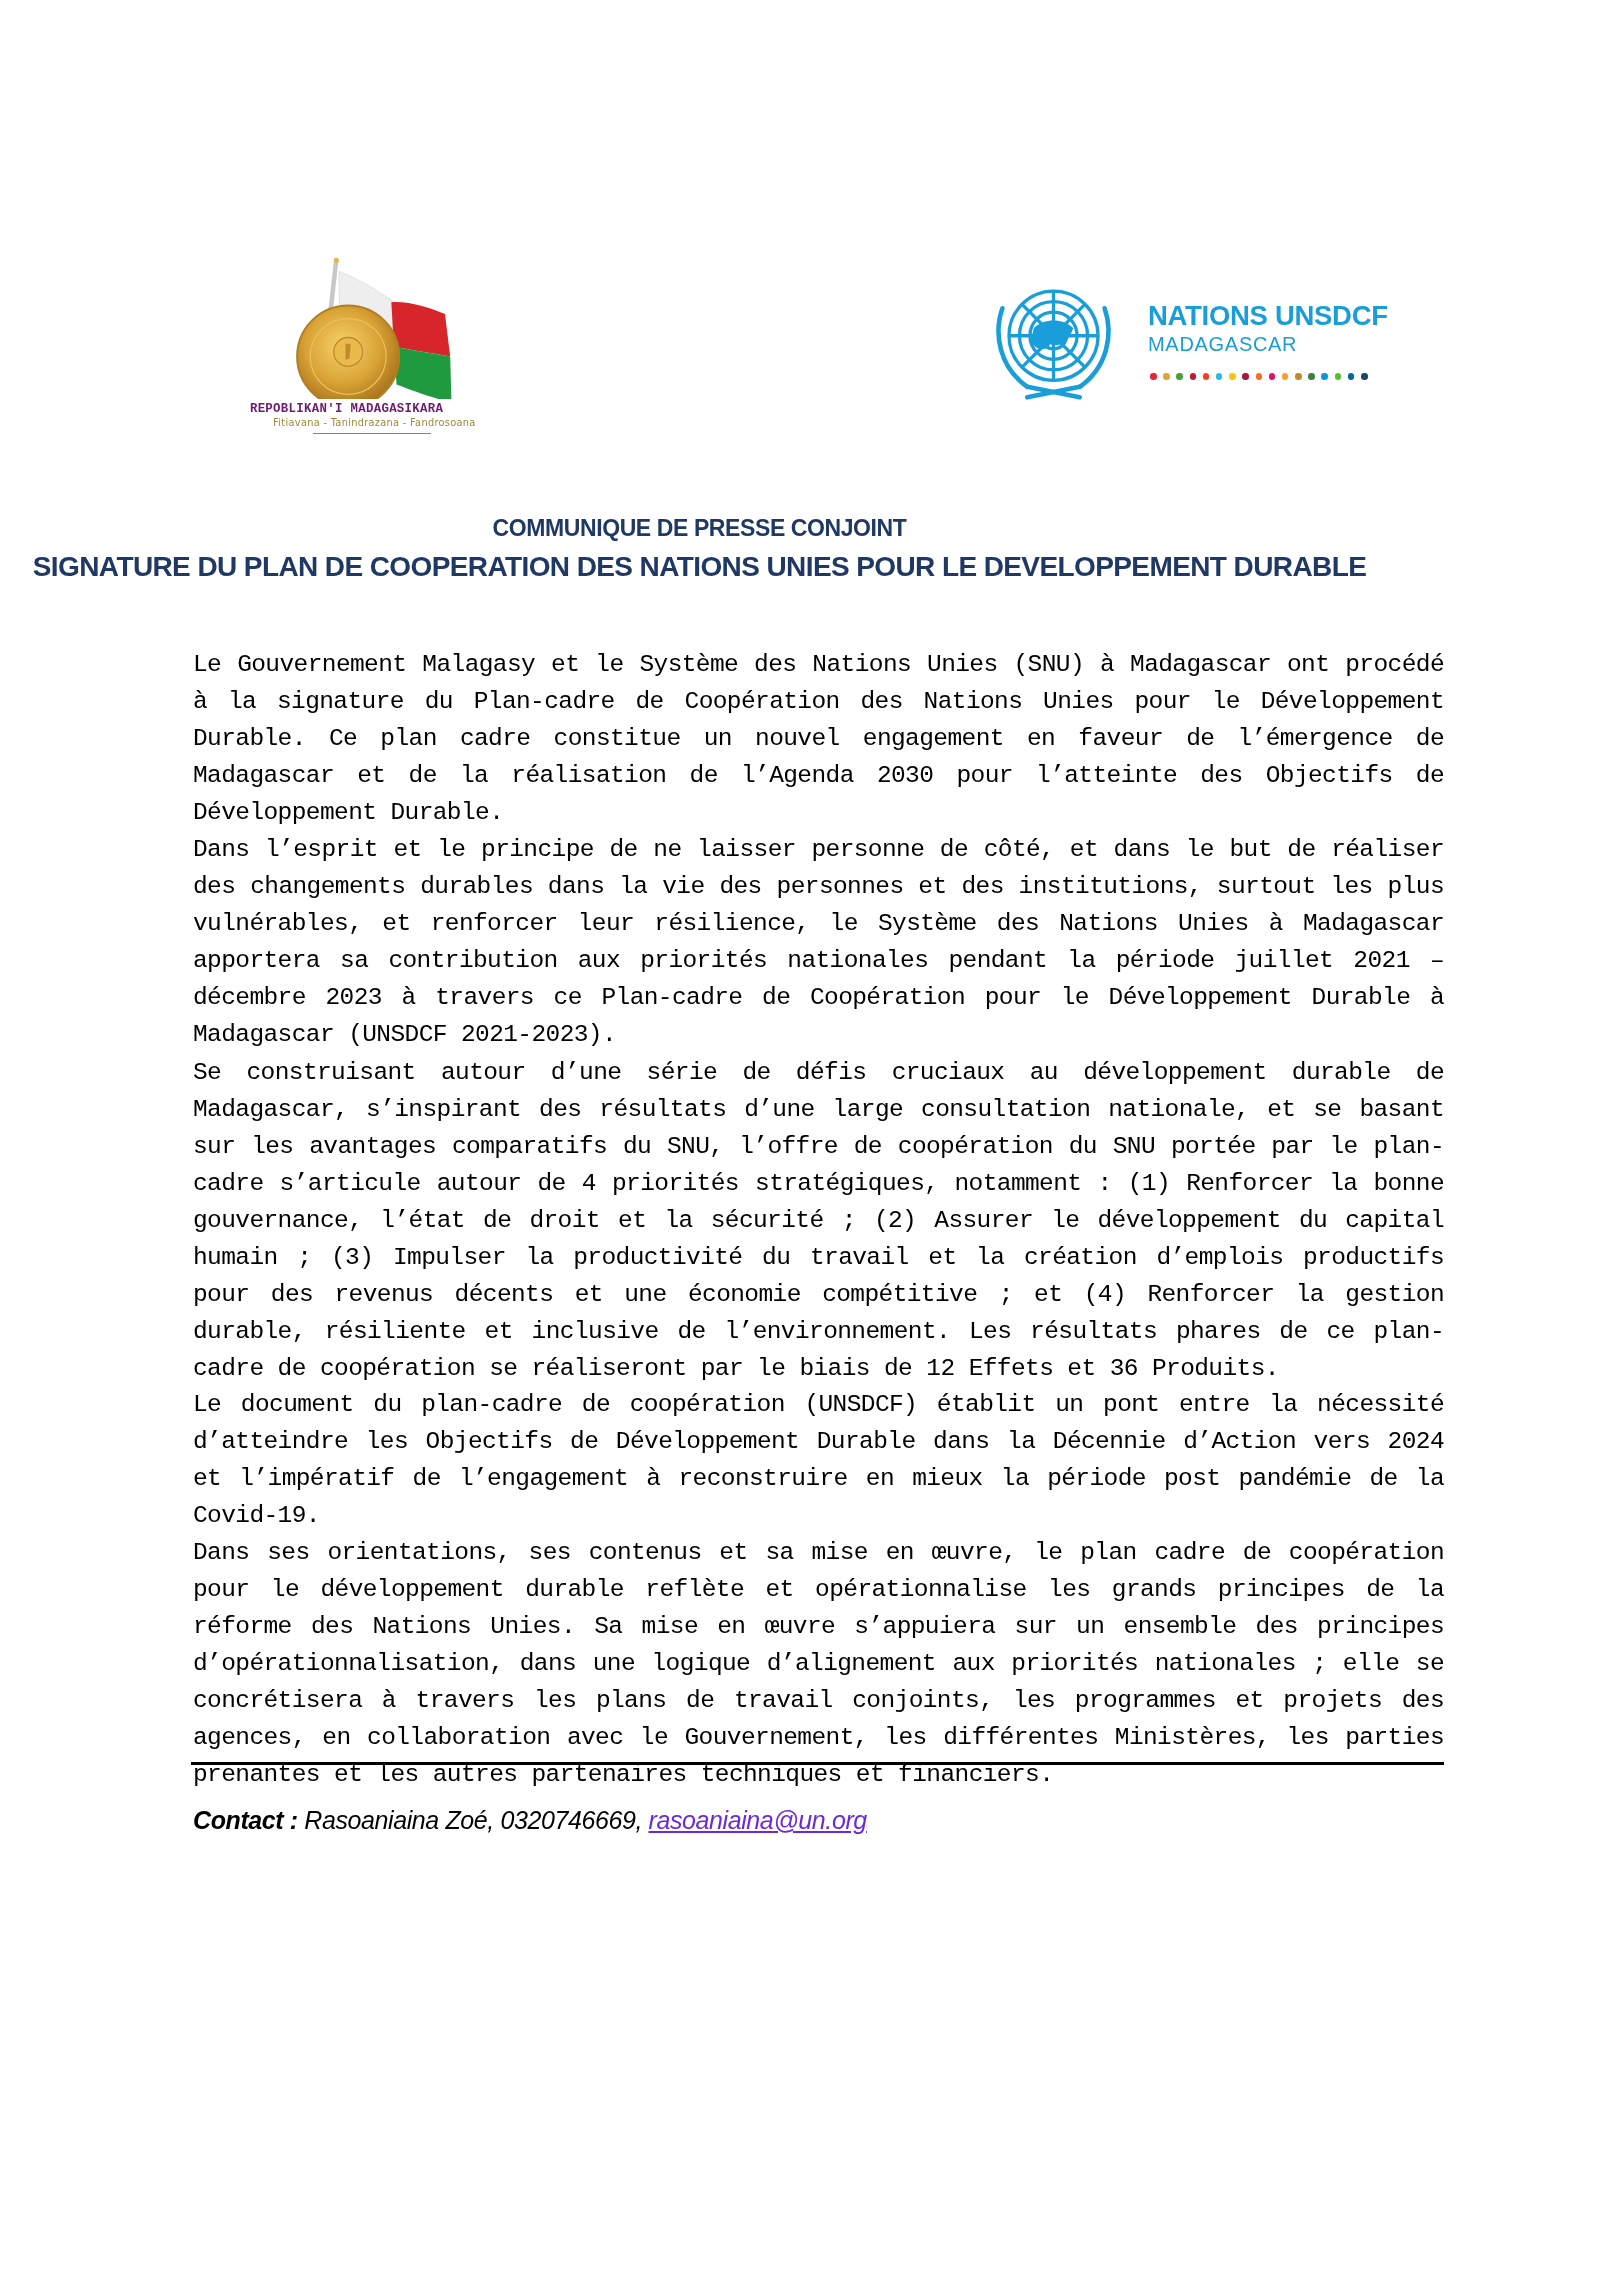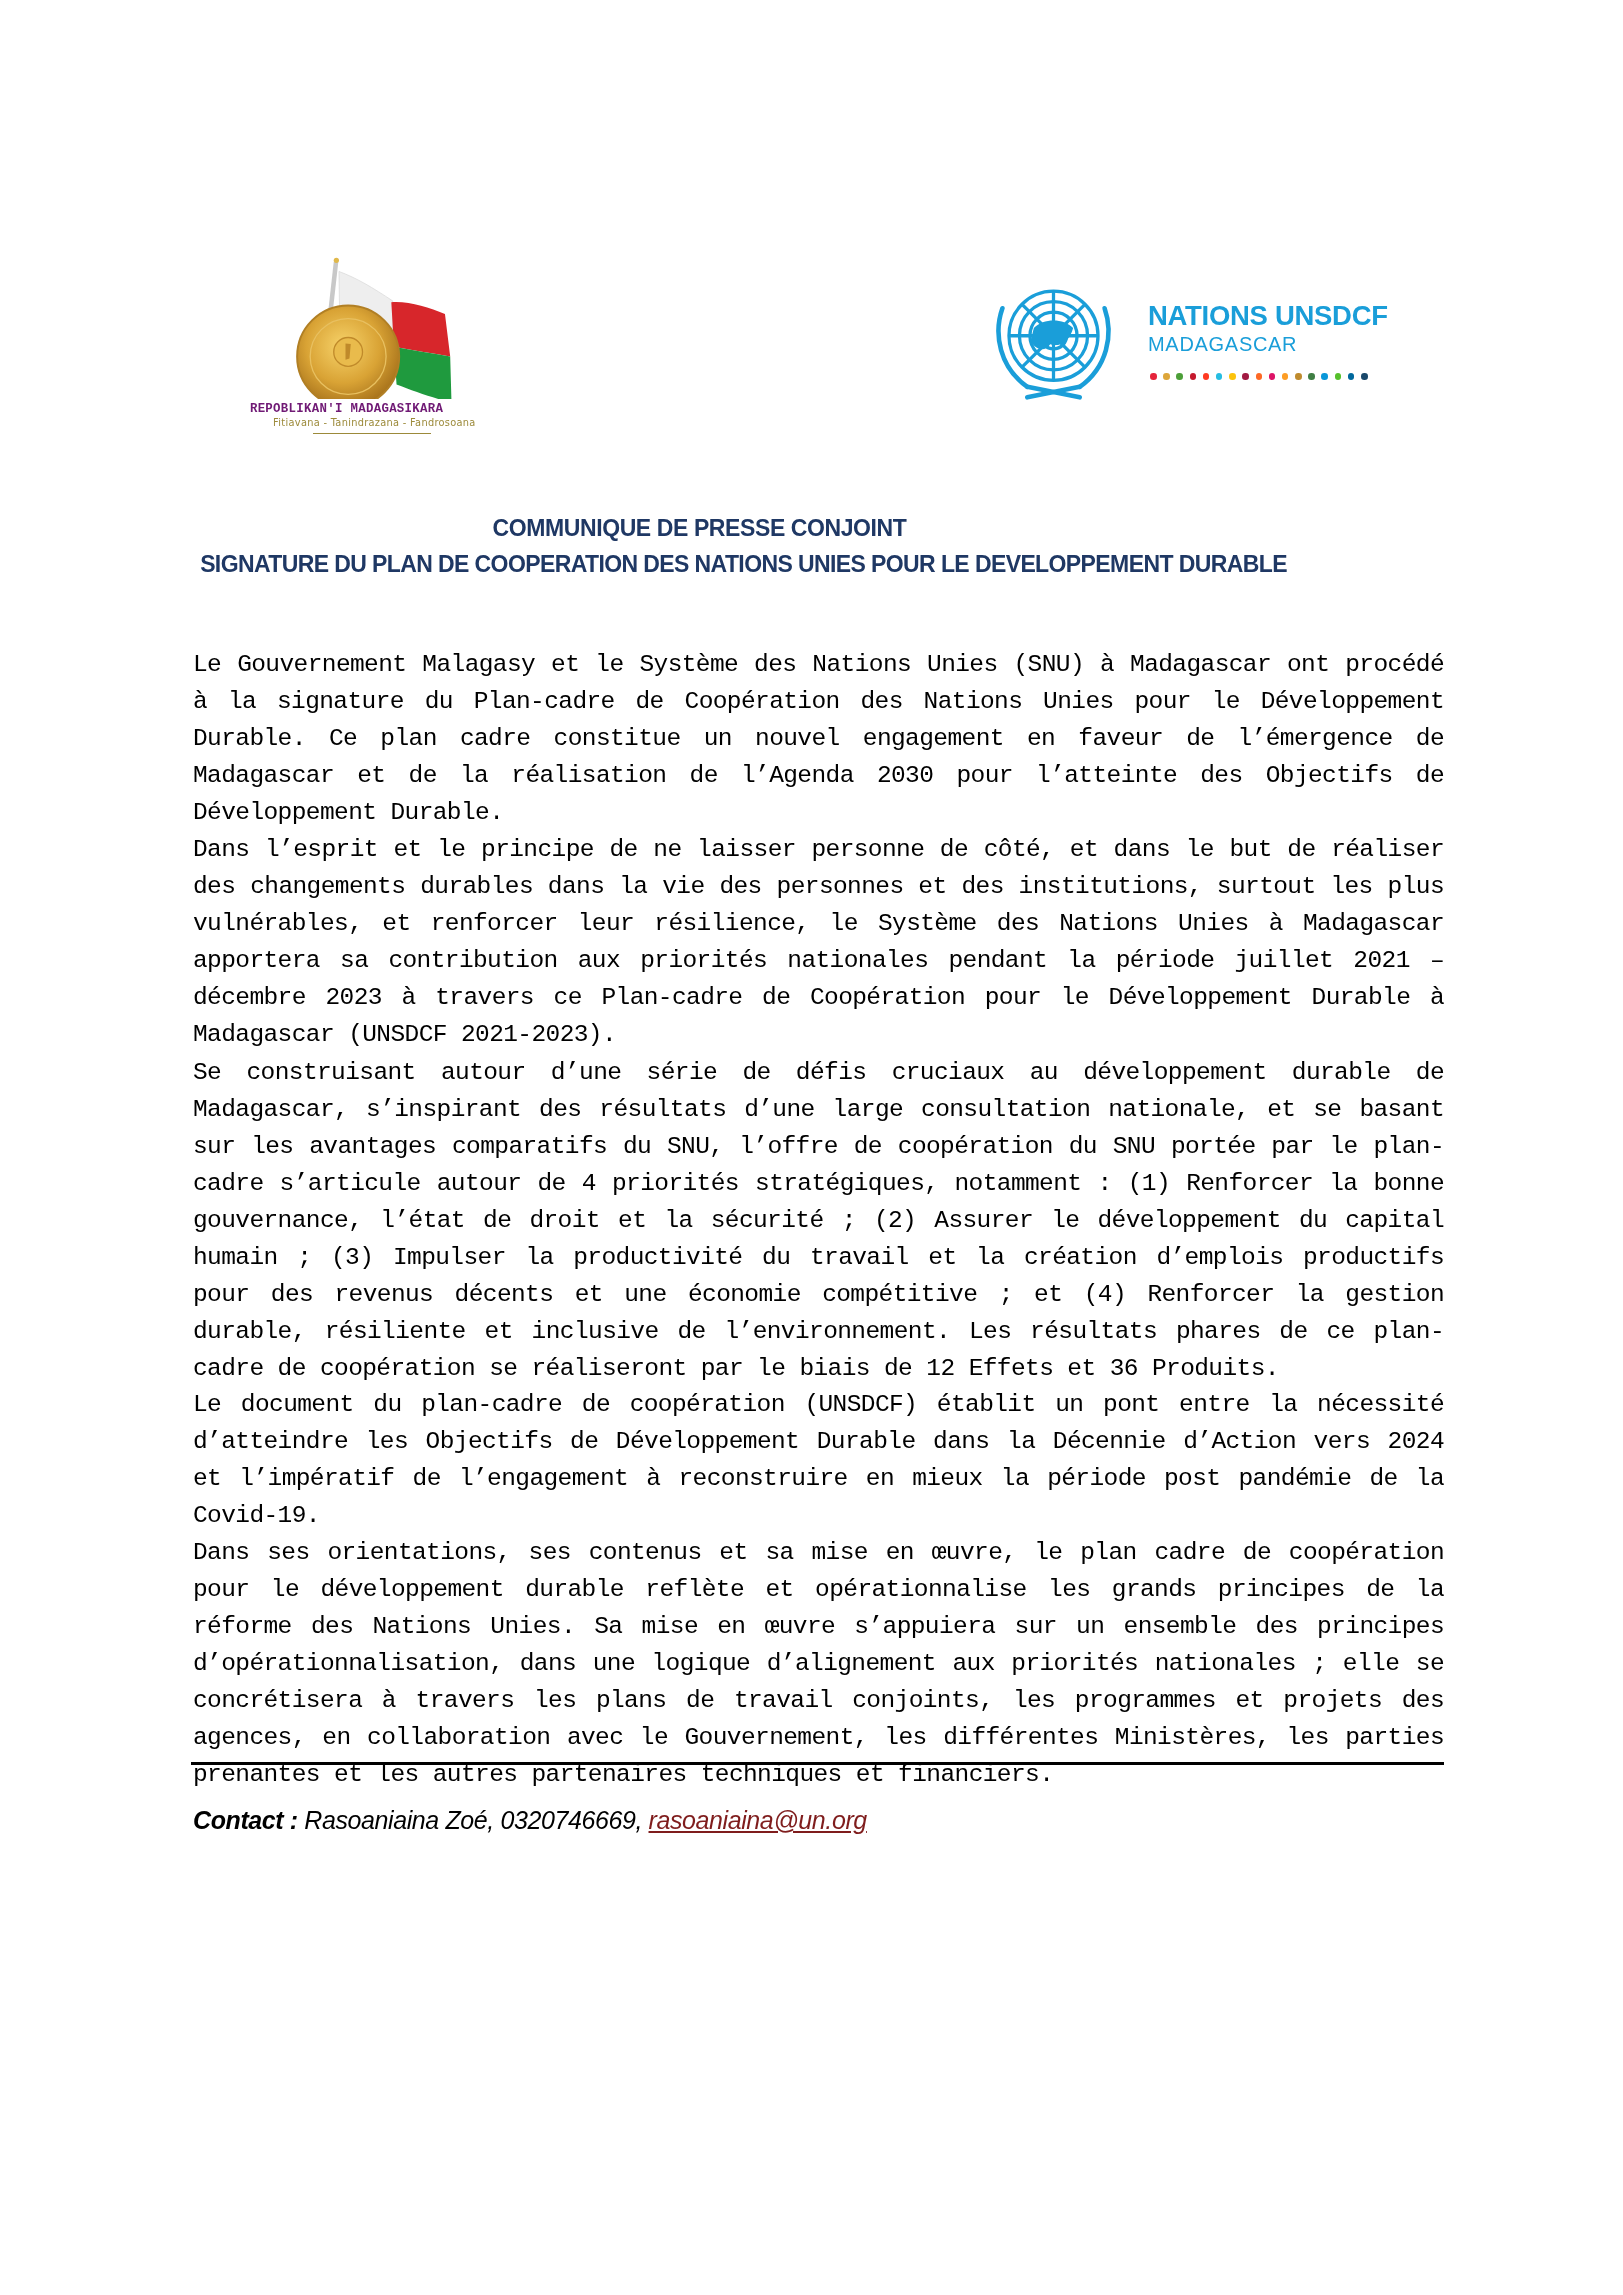--- a/index.html
+++ b/index.html
@@ -24,38 +24,38 @@
   .un-country { position: absolute; left: 160px; top: 58px; font-family: "Liberation Sans", sans-serif;
                 font-size: 20px; color: #1a9ed9; letter-spacing: 0.7px; white-space: nowrap; }
   .sdg-dots { position: absolute; left: 162px; top: 98px; display: flex; gap: 6.7px; }
   .sdg-dot { width: 6.5px; height: 6.5px; border-radius: 50%; }
 
   
   .heading { position: absolute; left: 4px; width: 1391px; text-align: center;
              font-family: "Liberation Sans", sans-serif; font-weight: bold; color: #1f3864;
              white-space: nowrap; }
   .heading-1 { top: 515px; font-size: 23px; letter-spacing: -0.4px; }
-  .heading-2 { top: 551px; font-size: 23px; letter-spacing: -0.6px; margin-left: 44px; }
+  .heading-2 { top: 551px; font-size: 28px; letter-spacing: -0.6px; }
 
   
   .body { position: absolute; left: 193px; width: 1251px;
           font-family: Liberation Mono, monospace; font-size: 24.5px; line-height: 37px;
           text-align: justify; letter-spacing: -0.6px; word-spacing: 0px; }
   .p1 { top: 621px; }
   .p2 { top: 806px; }
   .p3 { top: 1029px; }
   .p4 { top: 1361px; }
   .p5 { top: 1509px; }
 
   .rule { position: absolute; left: 191px; top: 1762px; width: 1253px; height: 2.6px; background: #000; }
 
   .contact { position: absolute; left: 193px; top: 1806px; font-family: "Liberation Sans", sans-serif;
              font-size: 25px; font-style: italic; white-space: nowrap; letter-spacing: -0.4px; }
   .contact .label { font-weight: bold; }
-  .contact a { color: #7f1d1d; text-decoration: underline; }
+  .contact a { color: #6d28d9; text-decoration: underline; }
 </style>
 </head>
 <body>
 
 <div class="gov-logo">
   <svg width="262" height="157" viewBox="0 0 400 240">
     <defs>
       <radialGradient id="gold" cx="45%" cy="40%" r="60%">
         <stop offset="0%" stop-color="#f7d36a"></stop>
         <stop offset="60%" stop-color="#d9a335"></stop>

